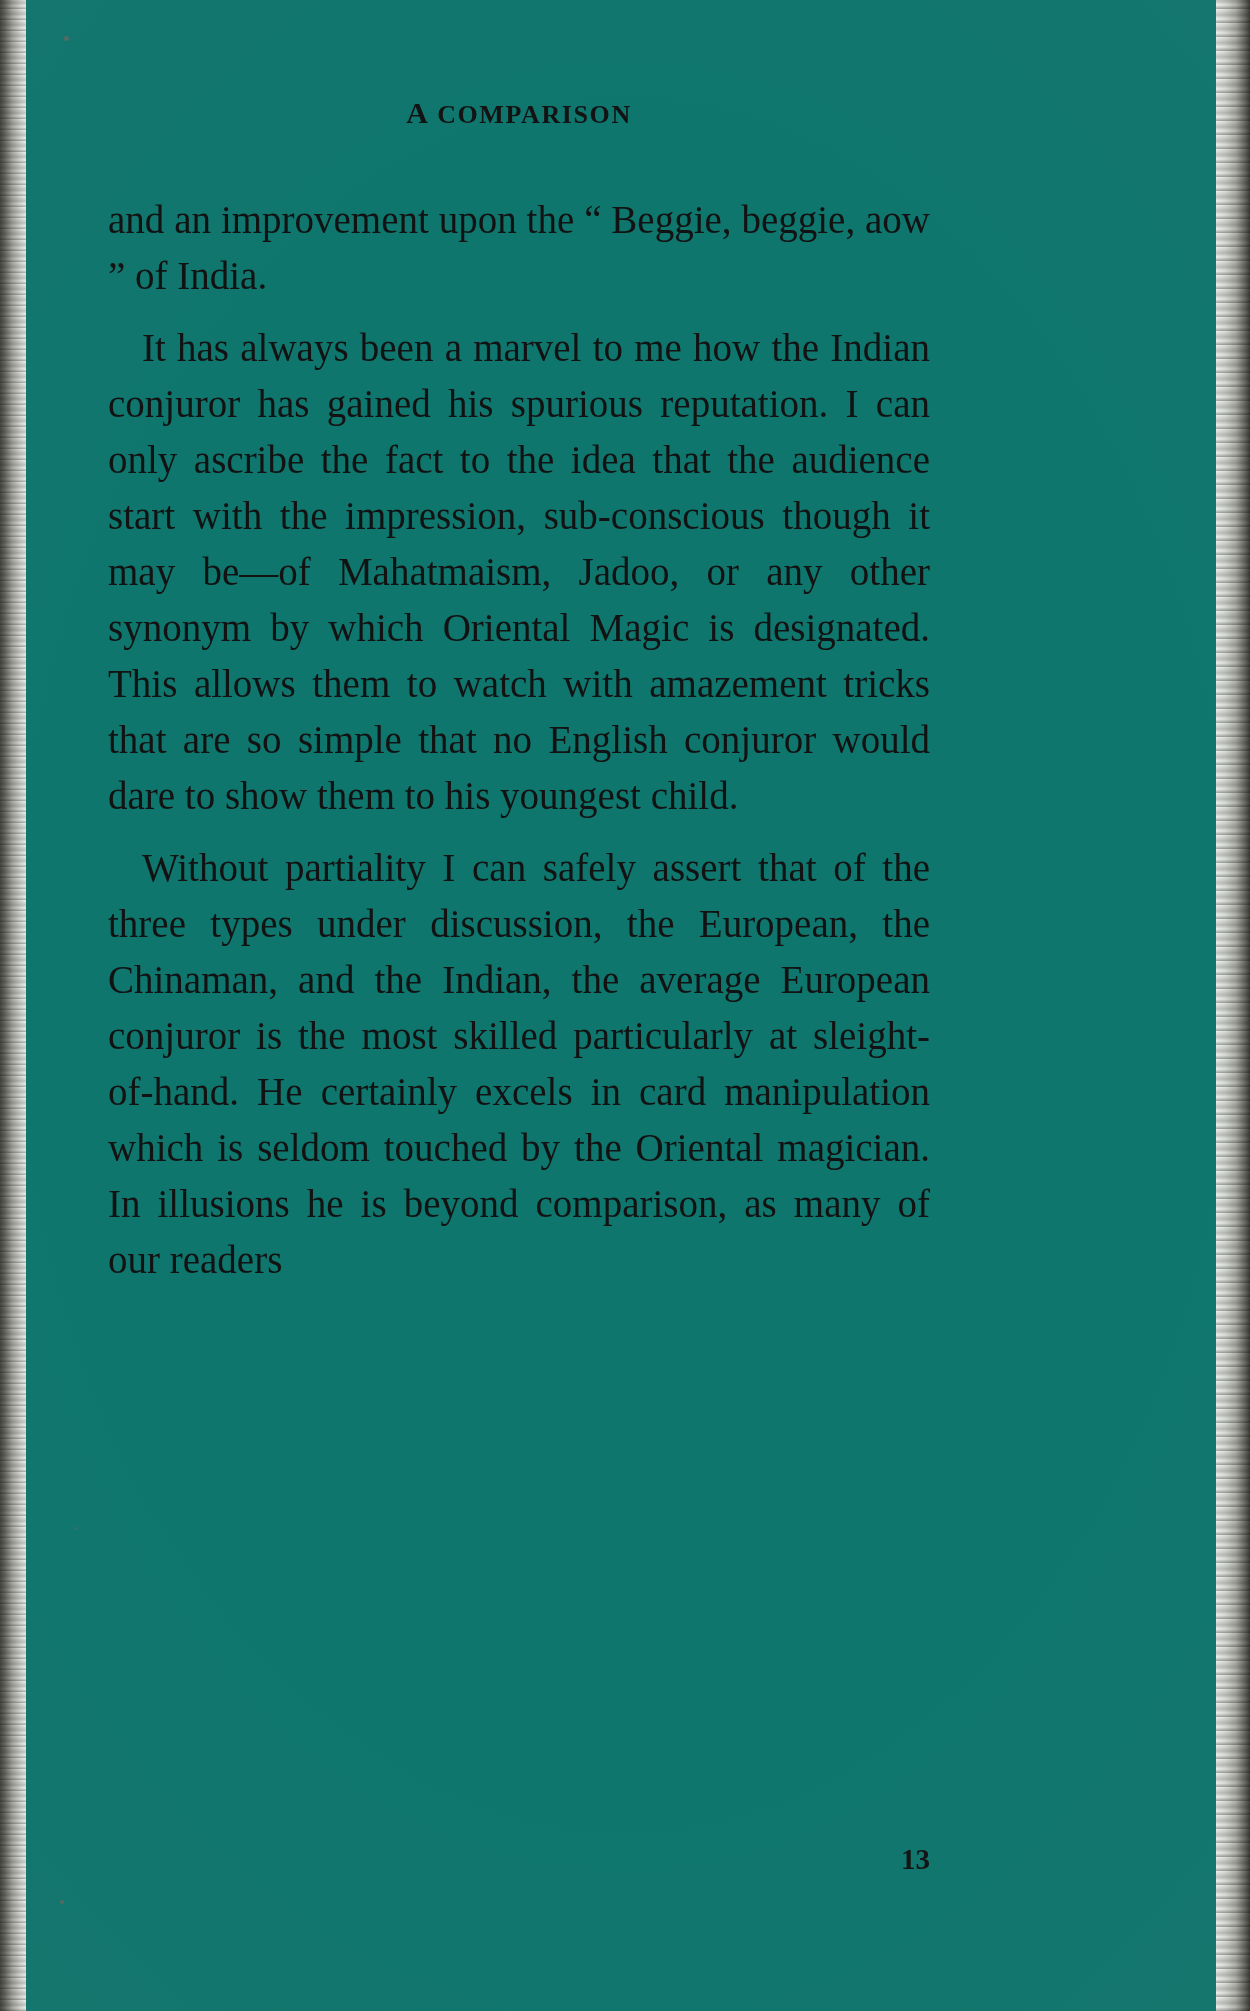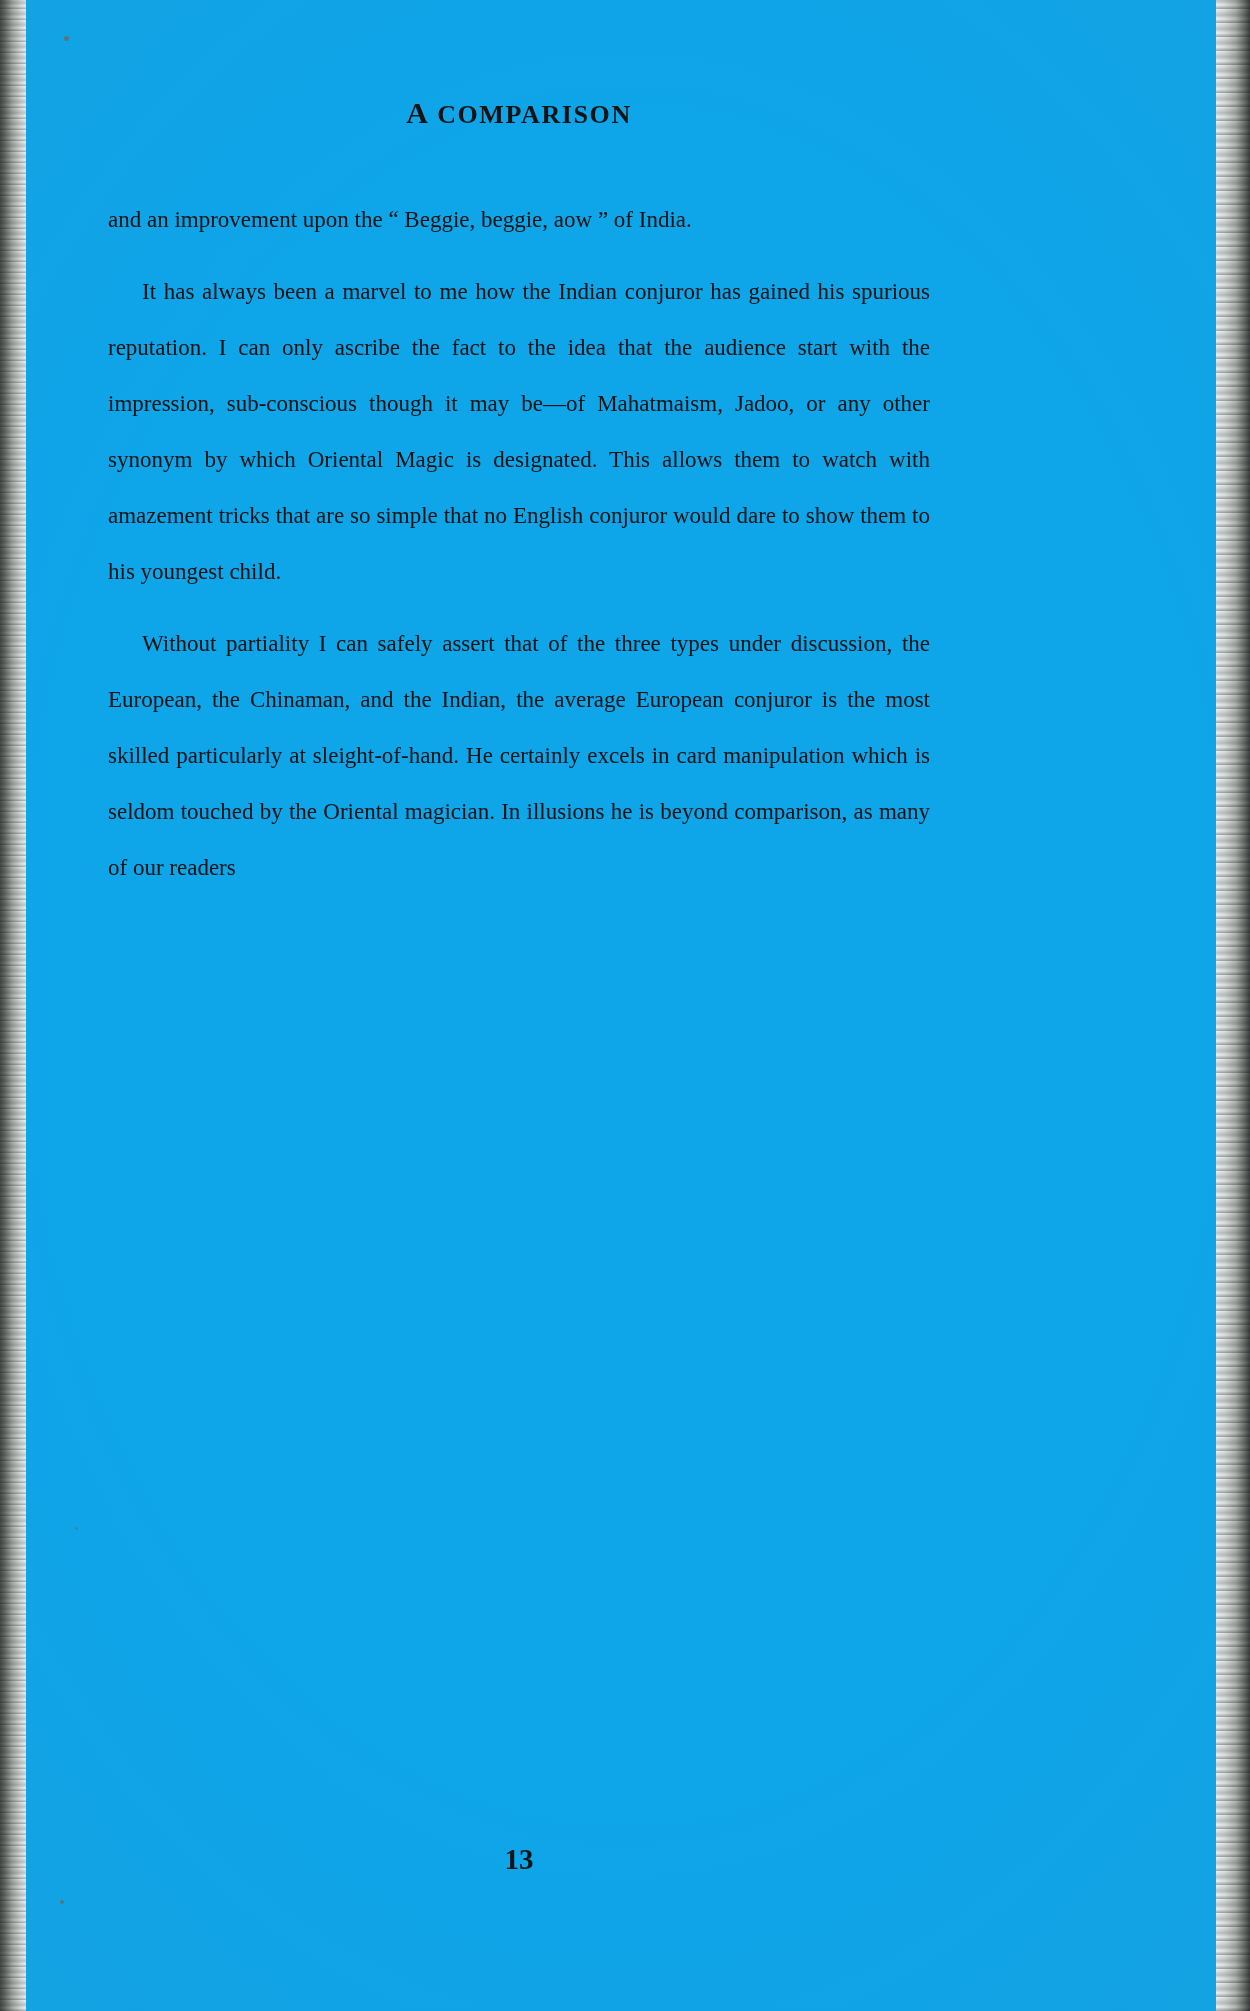--- a/index.html
+++ b/index.html
@@ -13,21 +13,21 @@
     overflow: hidden;
     font-family: "Liberation Serif", serif;
     color: #101010;
   }
 
   
   #scan-page {
     position: relative;
     width: 1250px;
     height: 2011px;
-    background: #0ea5e9;
+    background: #0f766e;
   }
 
   
   #paper-texture {
     position: absolute;
     inset: 0;
     background:
       radial-gradient(ellipse 85% 75% at 50% 48%, rgba(255,255,255,0) 55%, rgba(120,115,105,0.07) 100%);
     pointer-events: none;
   }
@@ -93,40 +93,40 @@
     margin: 0 0 62px 0;
     color: #131313;
   }
   #running-head .small-caps {
     font-size: 26px;
     letter-spacing: 1.6px;
   }
 
   .para {
     margin: 0;
-    font-size: 23px;
+    font-size: 39px;
     line-height: 56px;
     text-align: justify;
     text-justify: inter-word;
     color: #121212;
     -webkit-font-smoothing: none;
   }
   .para + .para {
     margin-top: 16px;
   }
   .para.indent {
     text-indent: 34px;
   }
 
   #page-number {
     position: absolute;
     left: 0;
     top: 1747px;
     width: 822px;
-    text-align: center;
+    text-align: right;
     font-family: "Liberation Serif", serif;
     font-weight: 700;
     font-size: 29px;
     color: #141414;
   }
 </style>
 </head>
 <body>
 
 <div id="scan-page">

